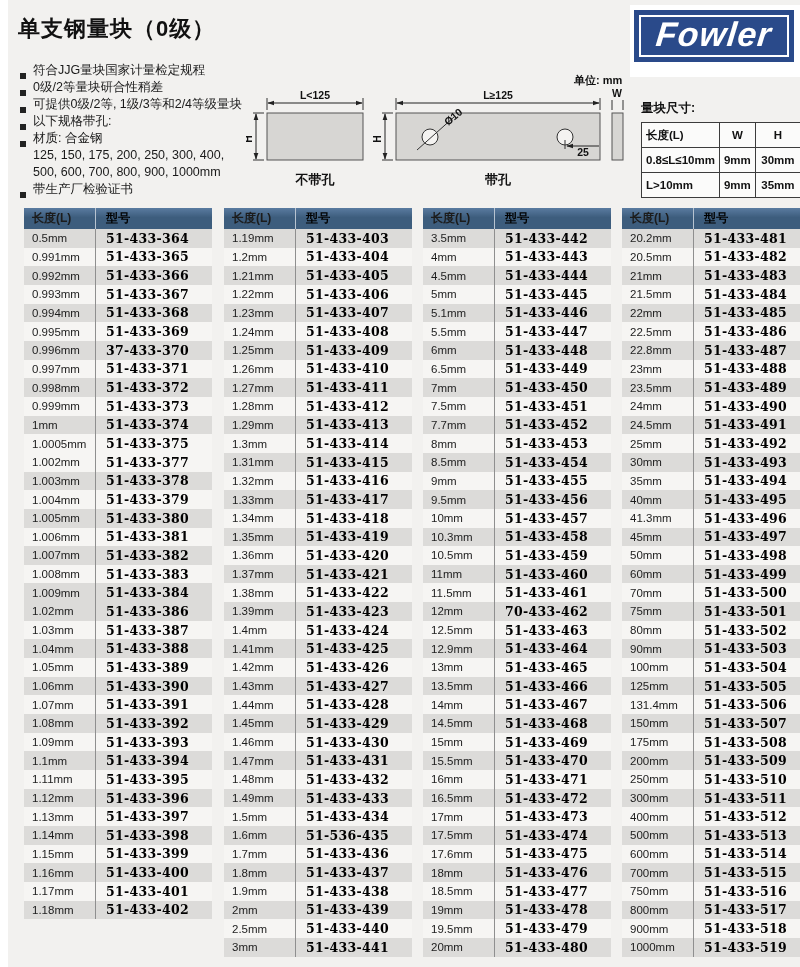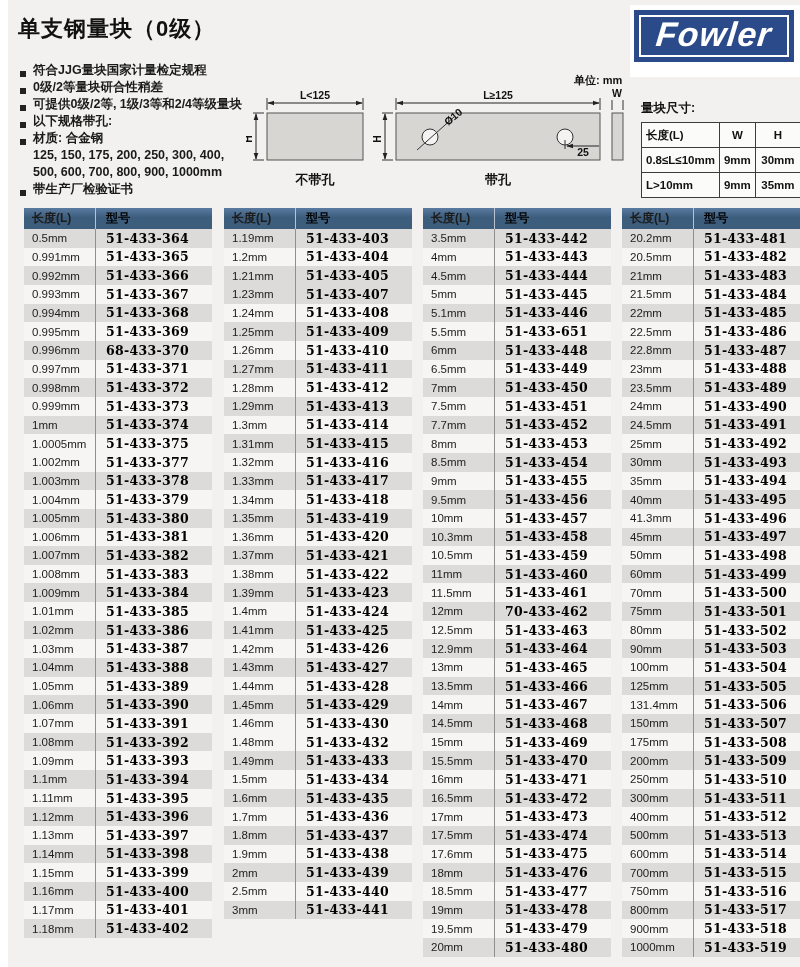--- a/index.html
+++ b/index.html
@@ -10,21 +10,21 @@
   .title { position:absolute; left:10px; top:14px; font-size:22px; font-weight:bold; color:#111; letter-spacing:1px; }
 
   
   .logo-wrap { position:absolute; left:622px; top:5px; width:170px; height:72px; background:#ffffff; }
   .logo-box { position:absolute; left:4px; top:5px; width:160px; height:52px; background:#2a4a8a; }
   .logo-inner { position:absolute; left:5px; top:5px; right:5px; bottom:5px; border:2px solid #ffffff; display:flex; align-items:center; justify-content:center; }
   .logo-text { color:#ffffff; font-weight:bold; font-style:italic; font-size:34px; letter-spacing:1px; transform:skewX(-6deg); line-height:1; padding-bottom:4px; }
 
   
   .features { position:absolute; left:10px; top:62px; width:250px; }
-  .feature-item { display:flex; align-items:center; font-size:12.5px; font-weight:bold; color:#1a1a1a; line-height:17px; }
+  .feature-item { display:flex; align-items:flex-end; font-size:12.5px; font-weight:normal; color:#1a1a1a; line-height:17px; }
   .feature-item .bullet { width:6px; height:6px; background:#222; margin:6px 7px 0 2px; flex:0 0 6px; }
   .feature-item .bullet.hidden { visibility:hidden; }
 
   
   .diagram { position:absolute; left:238px; top:56px; }
   .diagram text { font-family:"Liberation Sans", sans-serif; fill:#111; }
 
   
   .size-panel { position:absolute; left:633px; top:100px; width:162px; }
   .size-title { font-size:12.5px; font-weight:bold; color:#111; margin-bottom:5px; }
@@ -191,21 +191,21 @@
       <div class="ptable-row odd">
         <span class="cell-len">0.994mm</span>
         <span class="cell-mod">51-433-368</span>
       </div>
       <div class="ptable-row even">
         <span class="cell-len">0.995mm</span>
         <span class="cell-mod">51-433-369</span>
       </div>
       <div class="ptable-row odd">
         <span class="cell-len">0.996mm</span>
-        <span class="cell-mod">68-433-370</span>
+        <span class="cell-mod">37-433-370</span>
       </div>
       <div class="ptable-row even">
         <span class="cell-len">0.997mm</span>
         <span class="cell-mod">51-433-371</span>
       </div>
       <div class="ptable-row odd">
         <span class="cell-len">0.998mm</span>
         <span class="cell-mod">51-433-372</span>
       </div>
       <div class="ptable-row even">
@@ -244,24 +244,20 @@
         <span class="cell-len">1.007mm</span>
         <span class="cell-mod">51-433-382</span>
       </div>
       <div class="ptable-row even">
         <span class="cell-len">1.008mm</span>
         <span class="cell-mod">51-433-383</span>
       </div>
       <div class="ptable-row odd">
         <span class="cell-len">1.009mm</span>
         <span class="cell-mod">51-433-384</span>
-      </div>
-      <div class="ptable-row even">
-        <span class="cell-len">1.01mm</span>
-        <span class="cell-mod">51-433-385</span>
       </div>
       <div class="ptable-row odd">
         <span class="cell-len">1.02mm</span>
         <span class="cell-mod">51-433-386</span>
       </div>
       <div class="ptable-row even">
         <span class="cell-len">1.03mm</span>
         <span class="cell-mod">51-433-387</span>
       </div>
       <div class="ptable-row odd">
@@ -335,20 +331,24 @@
         <span class="cell-mod">51-433-403</span>
       </div>
       <div class="ptable-row even">
         <span class="cell-len">1.2mm</span>
         <span class="cell-mod">51-433-404</span>
       </div>
       <div class="ptable-row odd">
         <span class="cell-len">1.21mm</span>
         <span class="cell-mod">51-433-405</span>
       </div>
+      <div class="ptable-row even">
+        <span class="cell-len">1.22mm</span>
+        <span class="cell-mod">51-433-406</span>
+      </div>
       <div class="ptable-row odd">
         <span class="cell-len">1.23mm</span>
         <span class="cell-mod">51-433-407</span>
       </div>
       <div class="ptable-row even">
         <span class="cell-len">1.24mm</span>
         <span class="cell-mod">51-433-408</span>
       </div>
       <div class="ptable-row odd">
         <span class="cell-len">1.25mm</span>
@@ -431,35 +431,39 @@
         <span class="cell-mod">51-433-428</span>
       </div>
       <div class="ptable-row odd">
         <span class="cell-len">1.45mm</span>
         <span class="cell-mod">51-433-429</span>
       </div>
       <div class="ptable-row even">
         <span class="cell-len">1.46mm</span>
         <span class="cell-mod">51-433-430</span>
       </div>
+      <div class="ptable-row odd">
+        <span class="cell-len">1.47mm</span>
+        <span class="cell-mod">51-433-431</span>
+      </div>
       <div class="ptable-row even">
         <span class="cell-len">1.48mm</span>
         <span class="cell-mod">51-433-432</span>
       </div>
       <div class="ptable-row odd">
         <span class="cell-len">1.49mm</span>
         <span class="cell-mod">51-433-433</span>
       </div>
       <div class="ptable-row even">
         <span class="cell-len">1.5mm</span>
         <span class="cell-mod">51-433-434</span>
       </div>
       <div class="ptable-row odd">
         <span class="cell-len">1.6mm</span>
-        <span class="cell-mod">51-433-435</span>
+        <span class="cell-mod">51-536-435</span>
       </div>
       <div class="ptable-row even">
         <span class="cell-len">1.7mm</span>
         <span class="cell-mod">51-433-436</span>
       </div>
       <div class="ptable-row odd">
         <span class="cell-len">1.8mm</span>
         <span class="cell-mod">51-433-437</span>
       </div>
       <div class="ptable-row even">
@@ -499,21 +503,21 @@
       <div class="ptable-row even">
         <span class="cell-len">5mm</span>
         <span class="cell-mod">51-433-445</span>
       </div>
       <div class="ptable-row odd">
         <span class="cell-len">5.1mm</span>
         <span class="cell-mod">51-433-446</span>
       </div>
       <div class="ptable-row even">
         <span class="cell-len">5.5mm</span>
-        <span class="cell-mod">51-433-651</span>
+        <span class="cell-mod">51-433-447</span>
       </div>
       <div class="ptable-row odd">
         <span class="cell-len">6mm</span>
         <span class="cell-mod">51-433-448</span>
       </div>
       <div class="ptable-row even">
         <span class="cell-len">6.5mm</span>
         <span class="cell-mod">51-433-449</span>
       </div>
       <div class="ptable-row odd">

